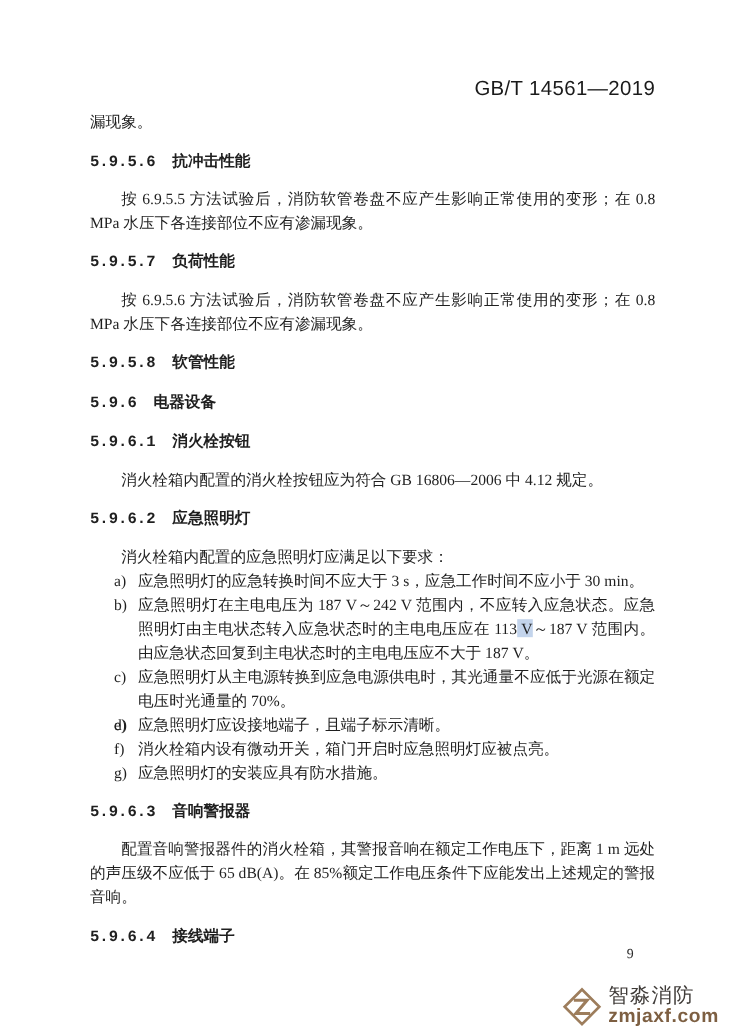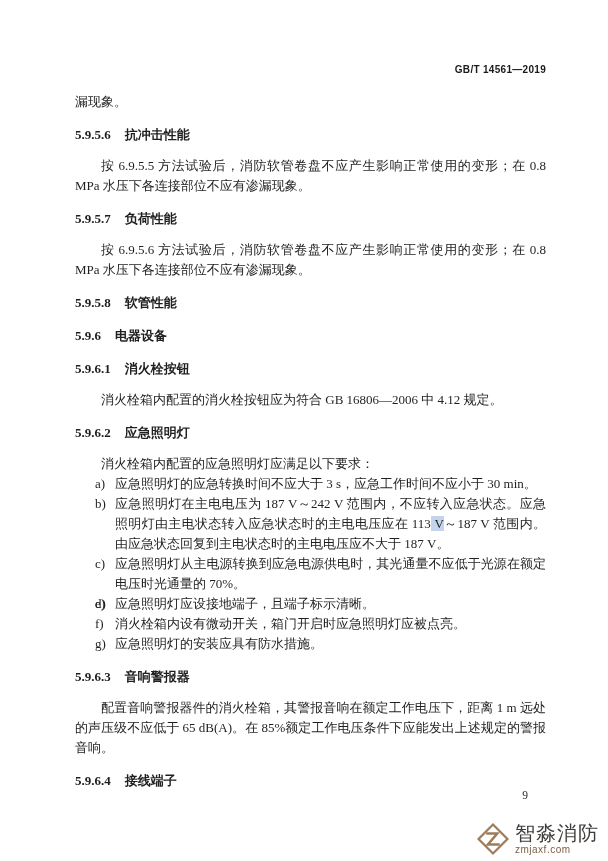--- a/index.html
+++ b/index.html
@@ -9,35 +9,35 @@
     width: 608px; height: 861px;
     background: #ffffff;
     font-family: "Liberation Serif", "DejaVu Serif", serif;
     color: #1f1f1f;
   }
   .doc-header {
     position: absolute;
     top: 64px; left: 75px; right: 62px;
     text-align: right;
     font-family: "Liberation Sans", "DejaVu Sans", sans-serif;
-    font-weight: bold;
-    font-size: 10px;
+    font-weight: normal;
+    font-size: 17px;
     letter-spacing: 0.3px;
     color: #1a1a1a;
   }
   .doc-body {
     position: absolute;
     top: 92px; left: 75px; right: 62px;
     font-size: 13px;
     line-height: 20px;
     text-align: justify;
   }
   .carry { margin: 0 0 8px 0; }
   .sec {
-    font-family: Liberation Serif, serif;
+    font-family: Liberation Mono, monospace;
     font-weight: bold;
     font-size: 13px;
     margin: 13px 0 11px 0;
     text-align: left;
   }
   .sec .sec-num { margin-right: 14px; }
   .para { text-indent: 26px; margin: 10px 0; }
   .intro { text-indent: 26px; margin: 10px 0 0 0; }
   .list { margin: 0 0 10px 0; }
   .li { position: relative; padding-left: 40px; }
@@ -54,29 +54,29 @@
     position: absolute;
     right: 9px; bottom: 5px;
     display: flex;
     align-items: center;
     gap: 5px;
   }
   .wm-icon { width: 34px; height: 34px; display: block; }
   .wm-text { display: flex; flex-direction: column; line-height: 1; }
   .wm-brand {
     font-family: "Liberation Sans", "DejaVu Sans", sans-serif;
-    font-size: 20px;
+    font-size: 17px;
     font-weight: 500;
     color: #3f3b38;
     letter-spacing: 1px;
   }
   .wm-site {
     font-family: "Liberation Sans", "DejaVu Sans", sans-serif;
-    font-size: 10px;
-    font-weight: normal;
+    font-size: 16px;
+    font-weight: bold;
     color: #7d5f42;
     margin-top: 2px;
     letter-spacing: 0.5px;
   }
 </style>
 </head>
 <body>
 
 <div class="page">
 

